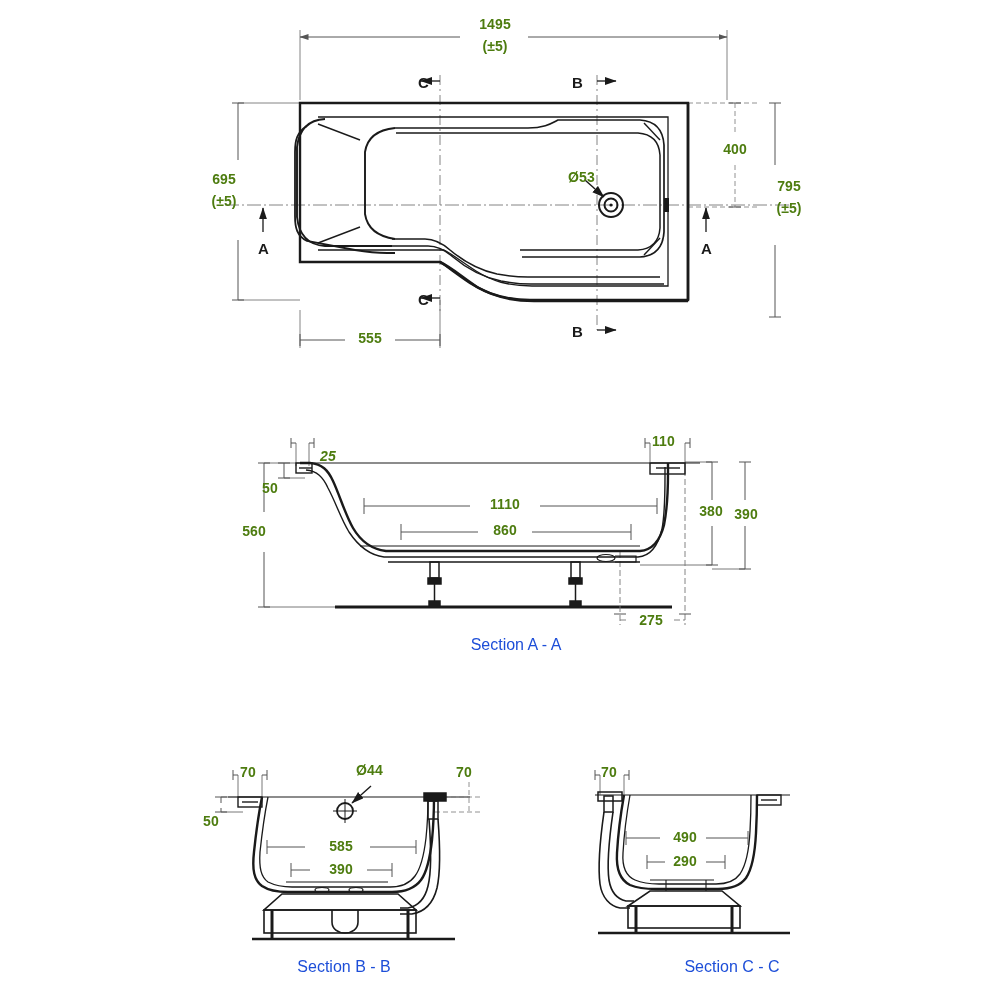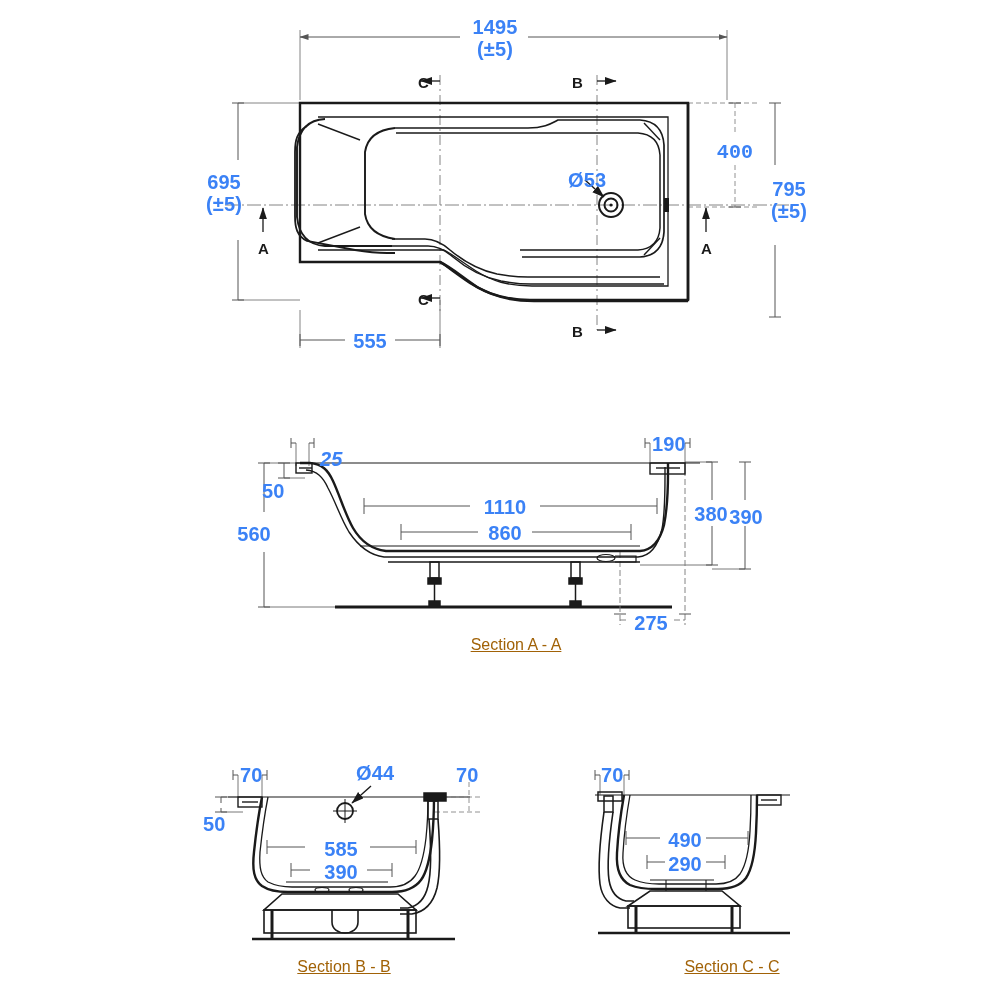--- a/index.html
+++ b/index.html
@@ -23,36 +23,35 @@
     position: absolute;
     left: 0;
     top: 0;
     width: 1000px;
     height: 1000px;
   }
   .dimtext {
     position: absolute;
     font-family: "Liberation Sans", sans-serif;
     font-weight: bold;
-    font-size: 20px;
-    color: #3b82f6;
+    font-size: 14px;
+    color: #4d7c0f;
     white-space: pre;
     line-height: 1.15;
     letter-spacing: 0.1px;
   }
   .dimtext.center { transform: translateX(-50%); }
   .sectiontitle {
     position: absolute;
     font-family: "Liberation Sans", sans-serif;
     font-weight: normal;
     font-size: 16px;
-    color: #a16207;
+    color: #1d4ed8;
     white-space: pre;
     transform: translateX(-50%);
-    text-decoration: underline;
   }
   .marklabel {
     position: absolute;
     font-family: "Liberation Sans", sans-serif;
     font-weight: bold;
     font-size: 15px;
     color: #1a1a1a;
     white-space: pre;
   }
 </style>
@@ -552,38 +551,38 @@
 
   <div class="dimtext center" style="left:495px; top:16px;">1495</div>
   <div class="dimtext center" style="left:495px; top:38px;">(±5)</div>
 
   <div class="dimtext center" style="left:224px; top:171px;">695</div>
   <div class="dimtext center" style="left:224px; top:193px;">(±5)</div>
 
   <div class="dimtext center" style="left:789px; top:178px;text-align:center;">795</div>
   <div class="dimtext center" style="left:789px; top:200px;">(±5)</div>
 
-  <div class="dimtext center" style="left:735px; top:141px;font-family:Liberation Mono, monospace;">400</div>
+  <div class="dimtext center" style="left:735px; top:141px;">400</div>
   <div class="dimtext center" style="left:370px; top:330px;">555</div>
 
   <div class="dimtext" style="left:568px; top:169px;">Ø53</div>
 
   <div class="marklabel" style="left:258px; top:240px;">A</div>
   <div class="marklabel" style="left:701px; top:240px;">A</div>
   <div class="marklabel" style="left:572px; top:74px;">B</div>
   <div class="marklabel" style="left:572px; top:323px;">B</div>
   <div class="marklabel" style="left:418px; top:74px;">C</div>
   <div class="marklabel" style="left:418px; top:291px;">C</div>
 
   <div class="dimtext" style="left:320px; top:448px;font-style:italic;">25</div>
   <div class="dimtext" style="left:262px; top:480px;">50</div>
   <div class="dimtext center" style="left:254px; top:523px;">560</div>
   <div class="dimtext center" style="left:505px; top:496px;">1110</div>
   <div class="dimtext center" style="left:505px; top:522px;">860</div>
-  <div class="dimtext" style="left:652px; top:433px;">190</div>
+  <div class="dimtext" style="left:652px; top:433px;">110</div>
   <div class="dimtext center" style="left:711px; top:503px;">380</div>
   <div class="dimtext center" style="left:746px; top:506px;">390</div>
   <div class="dimtext center" style="left:651px; top:612px;">275</div>
   <div class="sectiontitle" style="left:516px; top:636px;">Section A - A</div>
 
   <div class="dimtext" style="left:240px; top:764px;">70</div>
   <div class="dimtext" style="left:456px; top:764px;">70</div>
   <div class="dimtext" style="left:203px; top:813px;">50</div>
   <div class="dimtext" style="left:356px; top:762px;">Ø44</div>
   <div class="dimtext center" style="left:341px; top:838px;">585</div>

